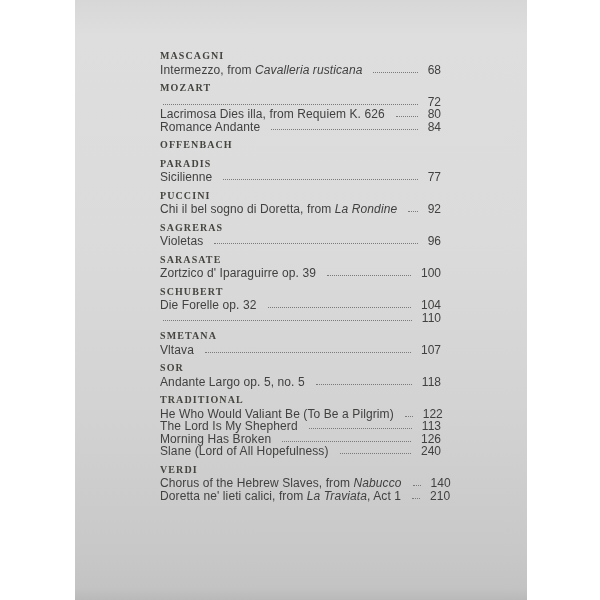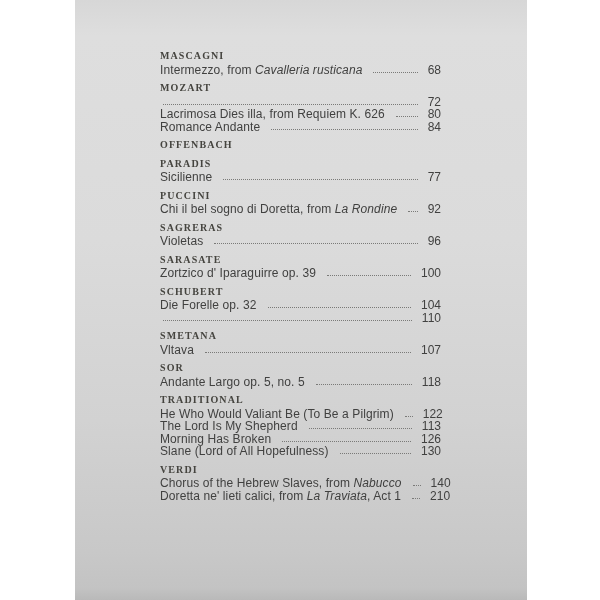--- a/index.html
+++ b/index.html
@@ -209,21 +209,21 @@
 
   <div class="entry">
     <span class="entry-title"><span class="pre">Morning Has Broken</span><span class="it"></span><span class="post"></span></span>
     <span class="dots"></span>
     <span class="page-num">126</span>
   </div>
 
   <div class="entry">
     <span class="entry-title"><span class="pre">Slane (Lord of All Hopefulness) </span><span class="it"></span><span class="post"></span></span>
     <span class="dots"></span>
-    <span class="page-num">130</span>
+    <span class="page-num">240</span>
   </div>
 </div>
 
   <div class="section">
     <div class="composer">VERDI</div>
 
   <div class="entry">
     <span class="entry-title"><span class="pre">Chorus of the Hebrew Slaves, from </span><span class="it">Nabucco</span><span class="post"></span></span>
     <span class="dots"></span>
     <span class="page-num">140</span>

